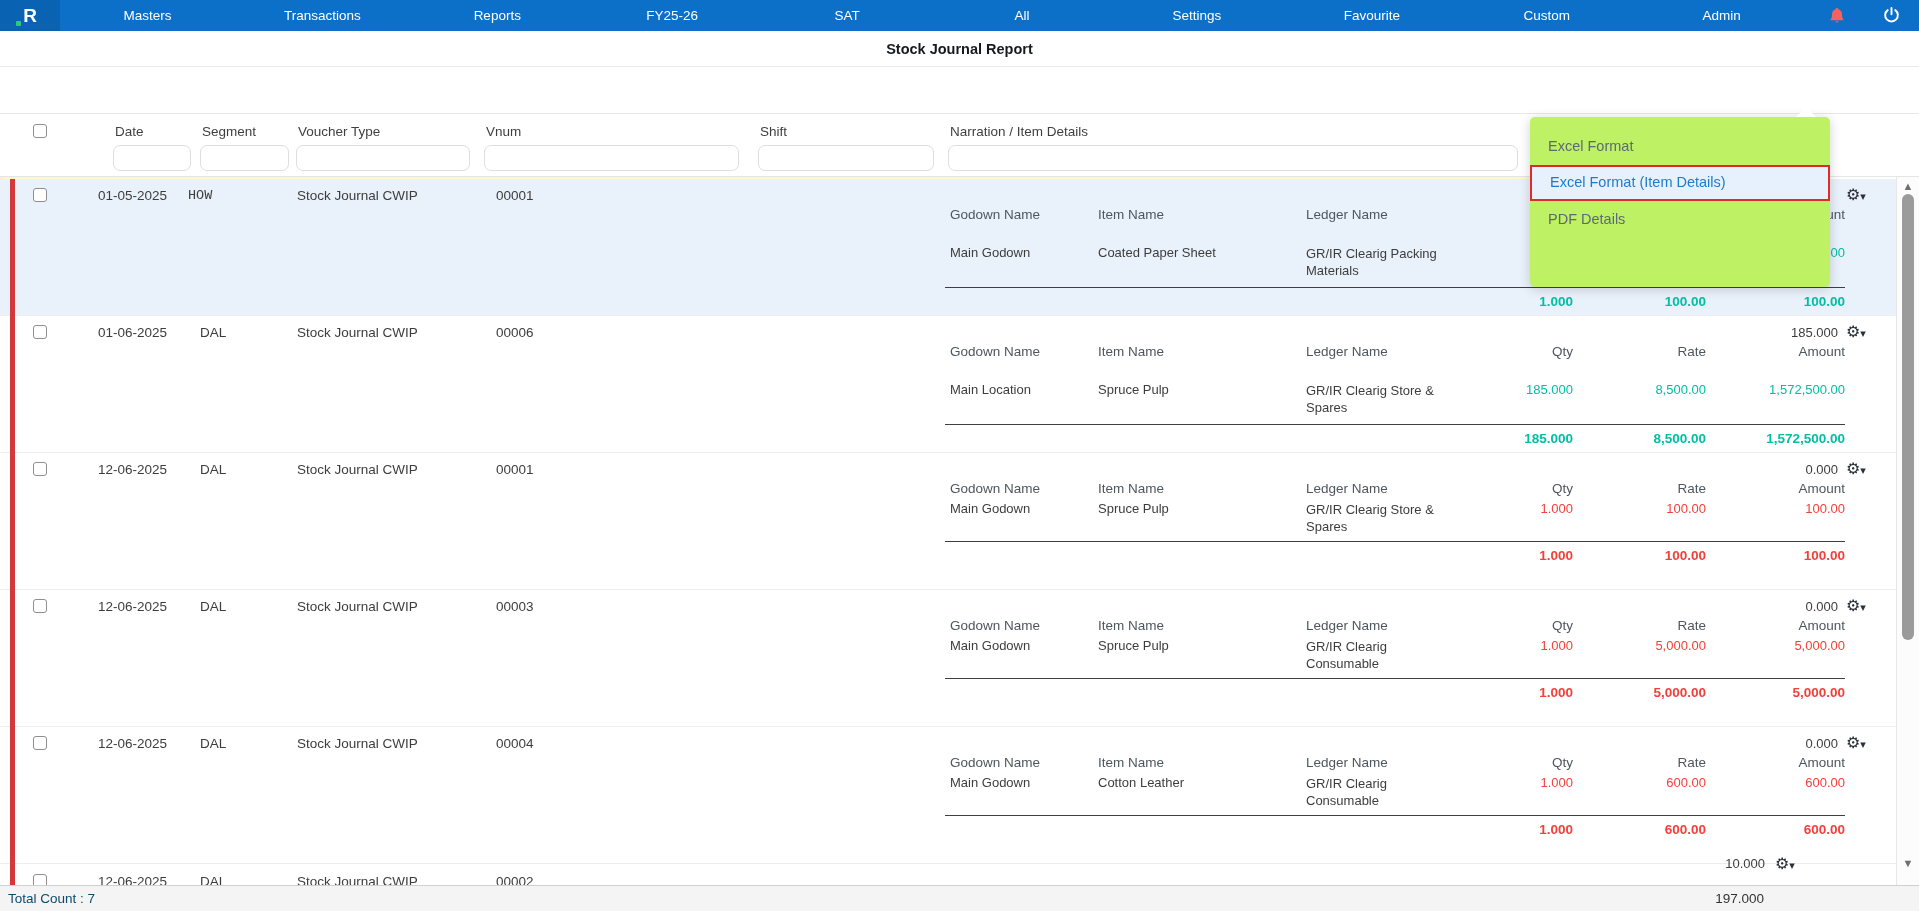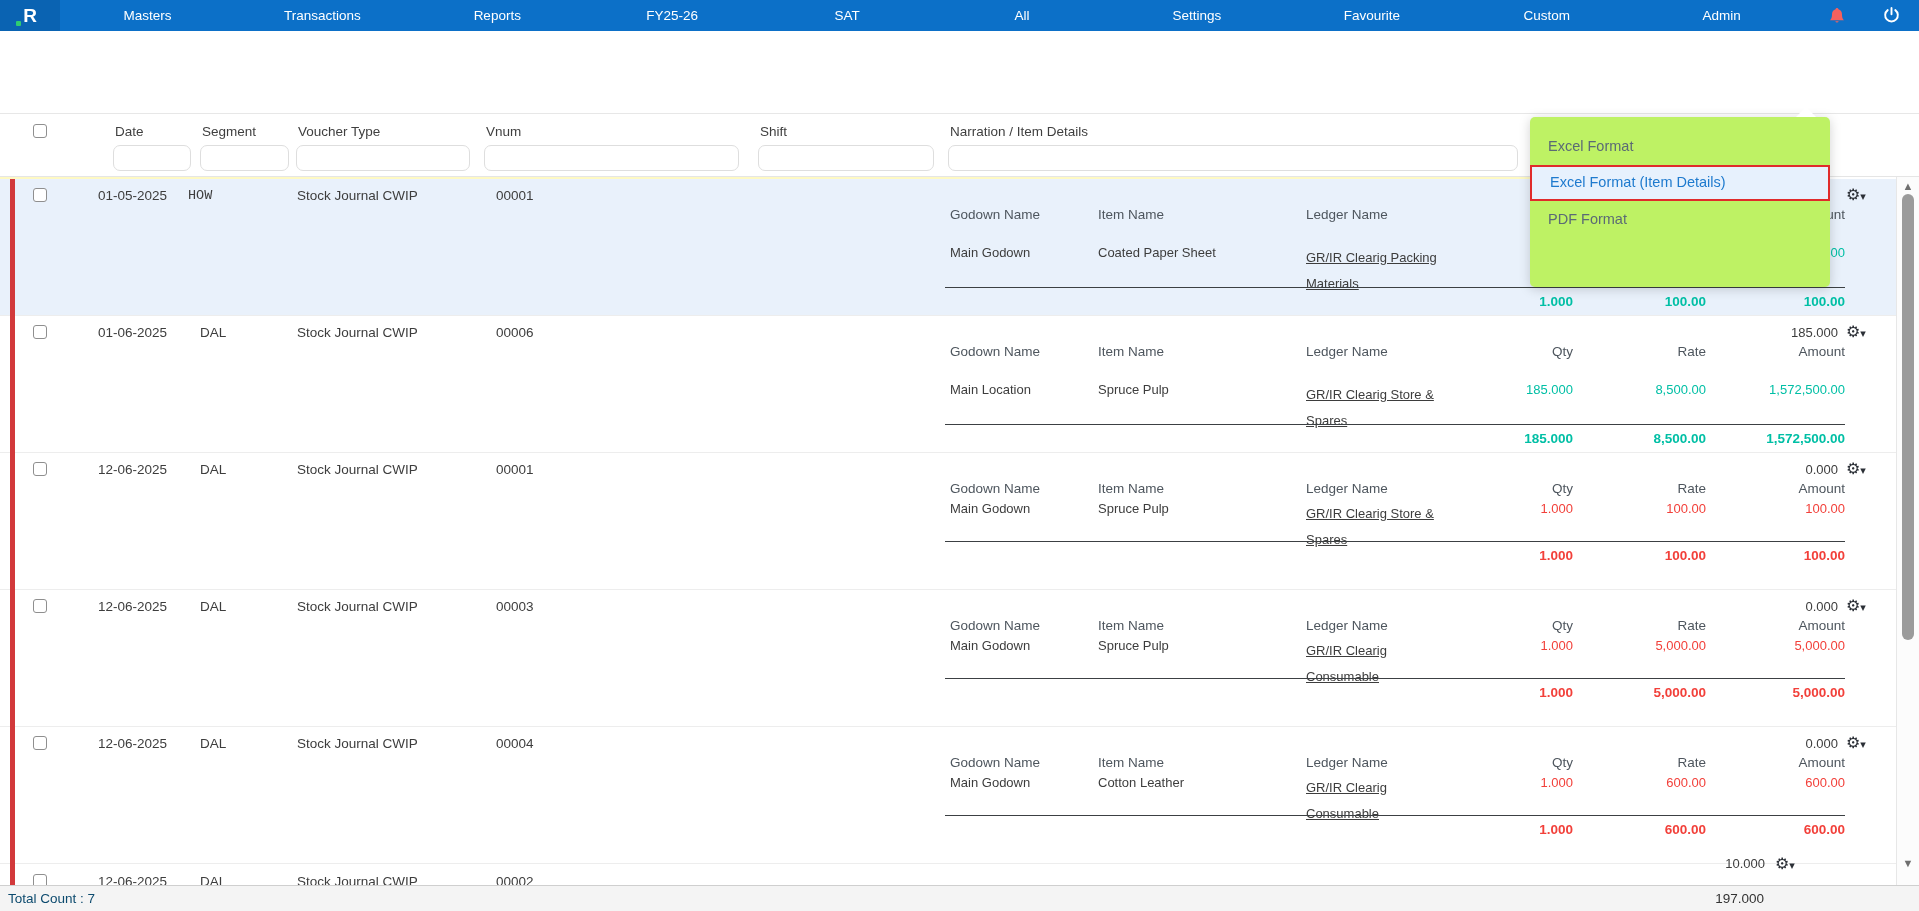--- a/index.html
+++ b/index.html
@@ -58,21 +58,21 @@
   .row.selected { background:#e9f1fb; }
   .rc { position:absolute; top:9px; font-size:13.5px; color:#3d3d3d; white-space:nowrap; }
   .corner-qty { position:absolute; right:81px; top:9px; font-size:13px; color:#3d3d3d; }
   .row-gear { position:absolute; left:1846px; top:6px; font-size:16px; color:#2b2f36; cursor:pointer; white-space:nowrap; }
   .row-gear .caret { font-size:11px; color:#2b2f36; }
   .dh { position:absolute; top:28px; font-size:13.5px; color:#4e565e; white-space:nowrap; }
   .dh.num, .dv.num, .tv { text-align:right; }
   .dv { position:absolute; font-size:13px; color:#3d3d3d; }
   .row.loose .dv { top:66px; }
   .row.tight .dv { top:48px; }
-  .ledger { width:152px; line-height:26px;text-decoration:underline; }
+  .ledger { width:152px; line-height:17px; }
   .rule { position:absolute; left:945px; width:900px; height:1px; background:#3c4043; }
   .row.loose .rule { top:108px; }
   .row.tight .rule { top:88px; }
   .tv { position:absolute; font-size:13.5px; font-weight:bold; }
   .row.loose .tv { top:115px; }
   .row.tight .tv { top:95px; }
   .q-col { right:346px; width:120px; }
   .r-col { right:213px; width:120px; }
   .a-col { right:74px; width:150px; }
   .row.teal .dv.num, .row.teal .tv { color:#00bfa5; }
@@ -132,20 +132,23 @@
         </svg>
     </div>
     <div class="nav-right">
       <svg width="19" height="19" viewBox="0 0 24 24" fill="none" stroke="#ffffff" stroke-width="2.4" stroke-linecap="round">
           <path d="M12 2.5v8"></path>
           <path d="M7.2 5.2a8 8 0 1 0 9.6 0"></path>
         </svg>
     </div>
   </div>
 
+  <div class="titlebar">
+    <span class="title">Stock Journal Report</span>
+  </div>
 
   <div class="filterbar">
     <input class="f-input" style="left: 20px; width: 378px;" placeholder="From Godown">
     <span class="mag" style="left:378px;"></span>
     <input class="f-input" style="left: 408px; width: 357px;" placeholder="To Godown">
     <span class="mag" style="left:745px;"></span>
 
     <div class="f-select" style="left:775px;width:231px;">
       <span>Stock Journal CWIP</span>
       <span class="chev" style="right:14px;top:84px;position:absolute;left:auto;margin-top:-77px;"></span>
@@ -337,21 +340,21 @@
   <div class="scrollbar">
     <div class="sb-arrow" style="top:3px;">▲</div>
     <div class="sb-thumb"></div>
     <div class="sb-arrow" style="top:680px;">▼</div>
   </div>
 
   <div class="dropdown">
     <div class="notch"></div>
     <div class="menu-item">Excel Format</div>
     <div class="menu-item highlight">Excel Format (Item Details)</div>
-    <div class="menu-item">PDF Format</div>
+    <div class="menu-item">PDF Details</div>
   </div>
 
   <div class="footer">
     <div class="count">Total Count : 7</div>
     <div class="fqty">197.000</div>
   </div>
 
 </div>
 
 </body></html>

